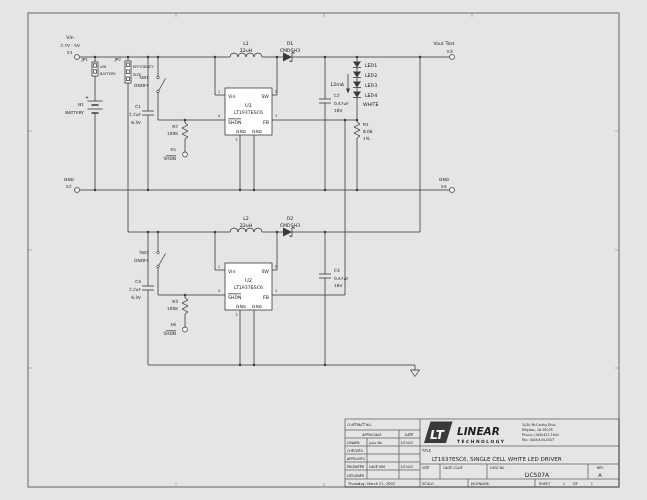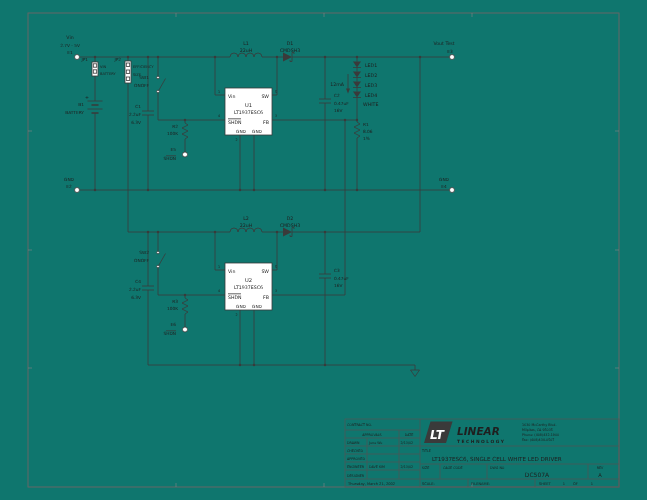--- a/index.html
+++ b/index.html
@@ -1,16 +1,16 @@
 <!DOCTYPE html>
 <html><head>
 <meta charset="utf-8">
 <style>
   html,body{margin:0;padding:0;background:#ffffff;}
-  .stage{position:relative;width:647px;height:500px;background:#0f766e;overflow:hidden;}
+  .stage{position:relative;width:647px;height:500px;background:#e5e5e5;overflow:hidden;}
   svg{position:absolute;left:0;top:0;}
   svg text{font-family:"DejaVu Sans","Liberation Sans",sans-serif;fill:#1f1f1f;}
   .w{fill:none;stroke:#3a3a3a;stroke-width:.8;}
   .w2{fill:none;stroke:#3a3a3a;stroke-width:1.6;}
   .blk{fill:#3a3a3a;stroke:none;}
   .opn{fill:#ffffff;stroke:#3a3a3a;stroke-width:.8;}
   .tb{fill:none;stroke:#555;stroke-width:.7;}
   .frame{fill:none;stroke:#666;stroke-width:1;}
   .tick{stroke:#888;stroke-width:.6;}
   .t3{font-size:3.3px;}

